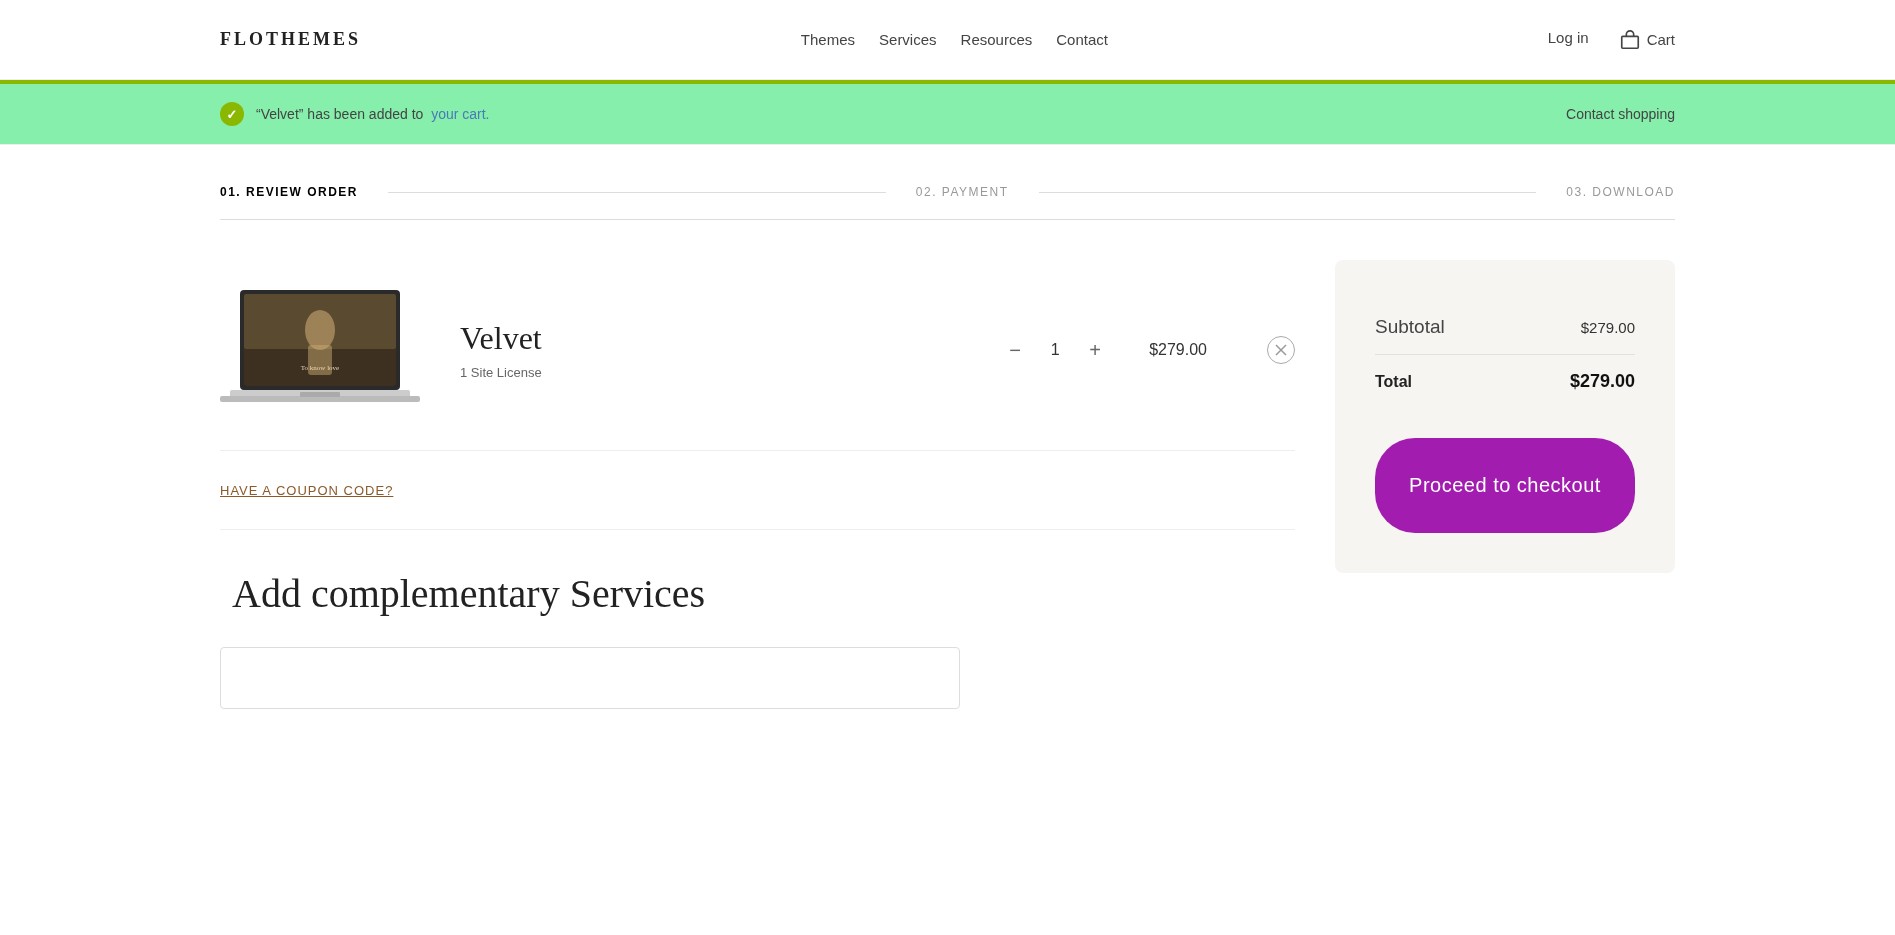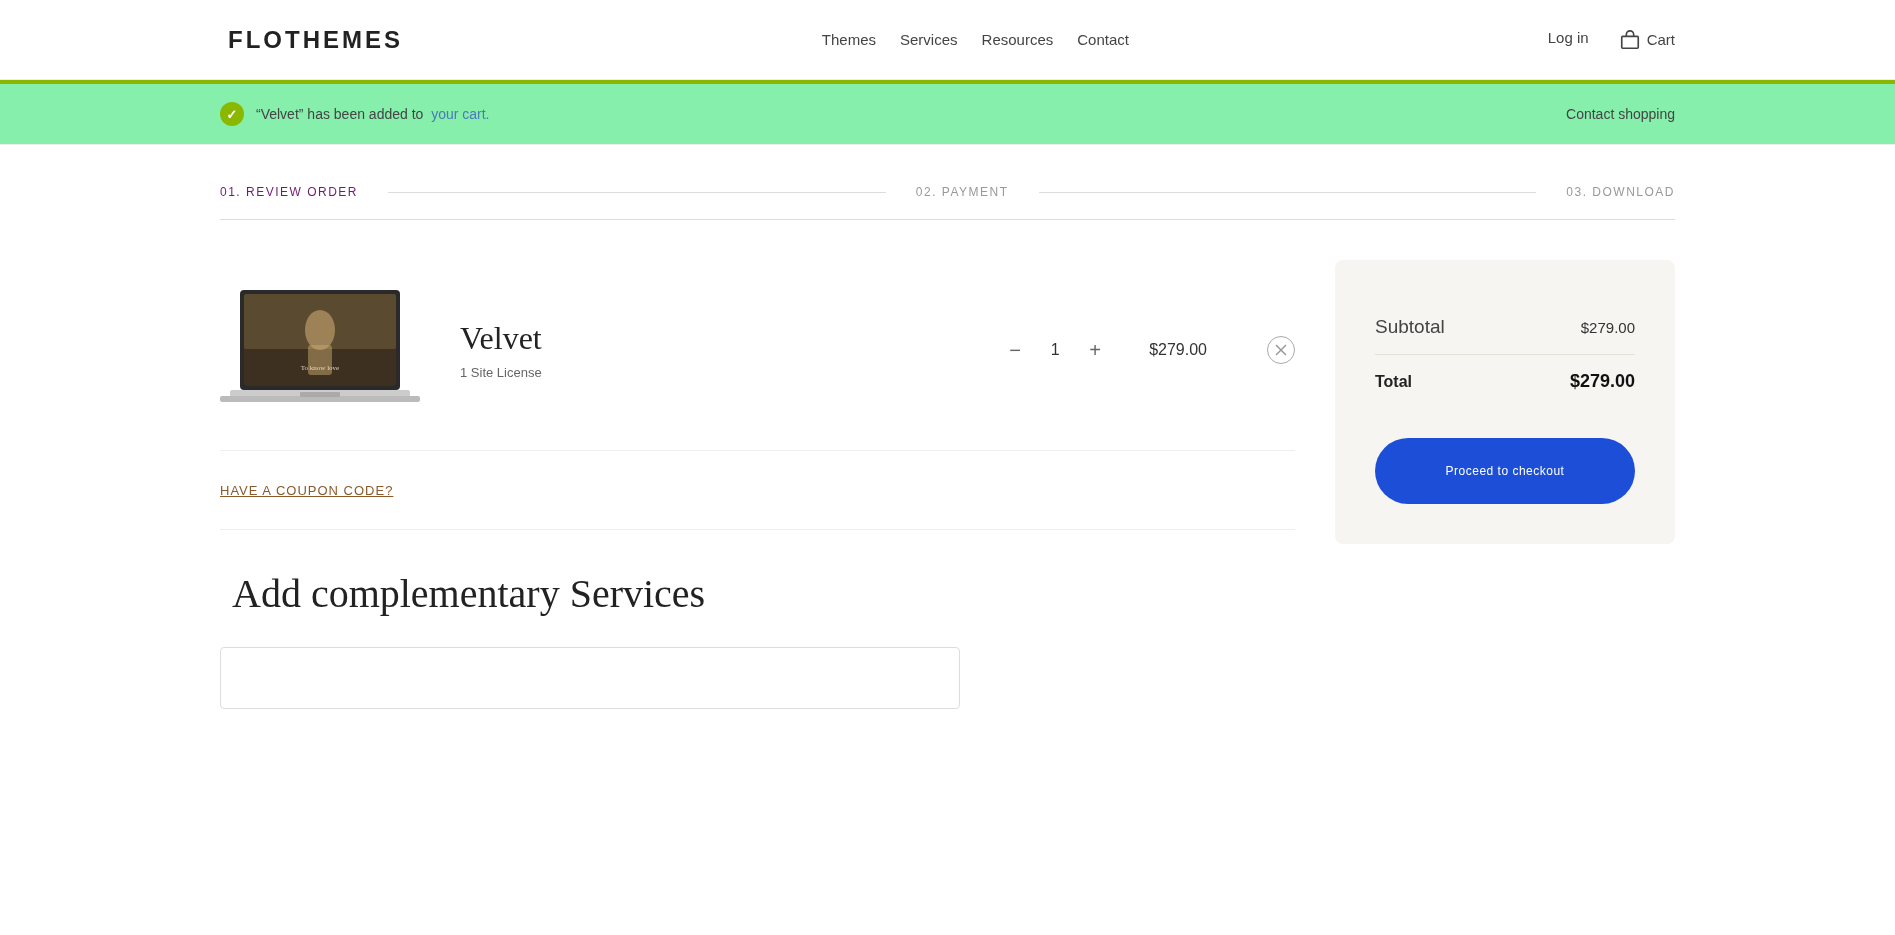--- a/index.html
+++ b/index.html
@@ -8,27 +8,26 @@
     
     nav {
       display: flex;
       align-items: center;
       padding: 0 220px;
       height: 80px;
       border-bottom: 1px solid #eee;
       position: relative;
     }
     .nav-logo {
-      font-family: Liberation Sans, sans-serif;
-      font-size: 24px;
+      font-family: Liberation Serif, serif;
+      font-size: 18px;
       font-weight: 700;
       letter-spacing: 3px;
       color: #222;
       margin-right: auto;
-      margin-left: 8px;
     }
     .nav-links {
       display: flex;
       gap: 24px;
       list-style: none;
       margin-right: auto;
     }
     .nav-links a {
       text-decoration: none;
       color: #444;
@@ -131,22 +130,22 @@
       align-items: center;
     }
     .step {
       font-family: Arial, sans-serif;
       font-size: 12px;
       letter-spacing: 1.5px;
       color: #999;
       text-transform: uppercase;
     }
     .step.active {
-      color: #701a75;
-      font-weight: 400;
+      color: #000000;
+      font-weight: 700;
     }
     .step-divider {
       flex: 1;
       height: 1px;
       background: #ddd;
       margin: 0 30px;
     }
 
     
     .cart-area {
@@ -305,27 +304,27 @@
       color: #222;
     }
     .summary-total-value {
       font-family: Arial, sans-serif;
       font-size: 18px;
       font-weight: 700;
       color: #111;
     }
     .checkout-btn {
       width: 100%;
-      padding: 26px 20px;
-      background: #1d4ed8;
+      padding: 36px 20px;
+      background: #a21caf;
       color: #fff;
       border: none;
       border-radius: 40px;
       font-family: Arial, sans-serif;
-      font-size: 12px;
+      font-size: 20px;
       cursor: pointer;
       margin-top: 30px;
       letter-spacing: 0.5px;
     }
 
     
     .page-wrapper {
       position: relative;
     }
   </style>

